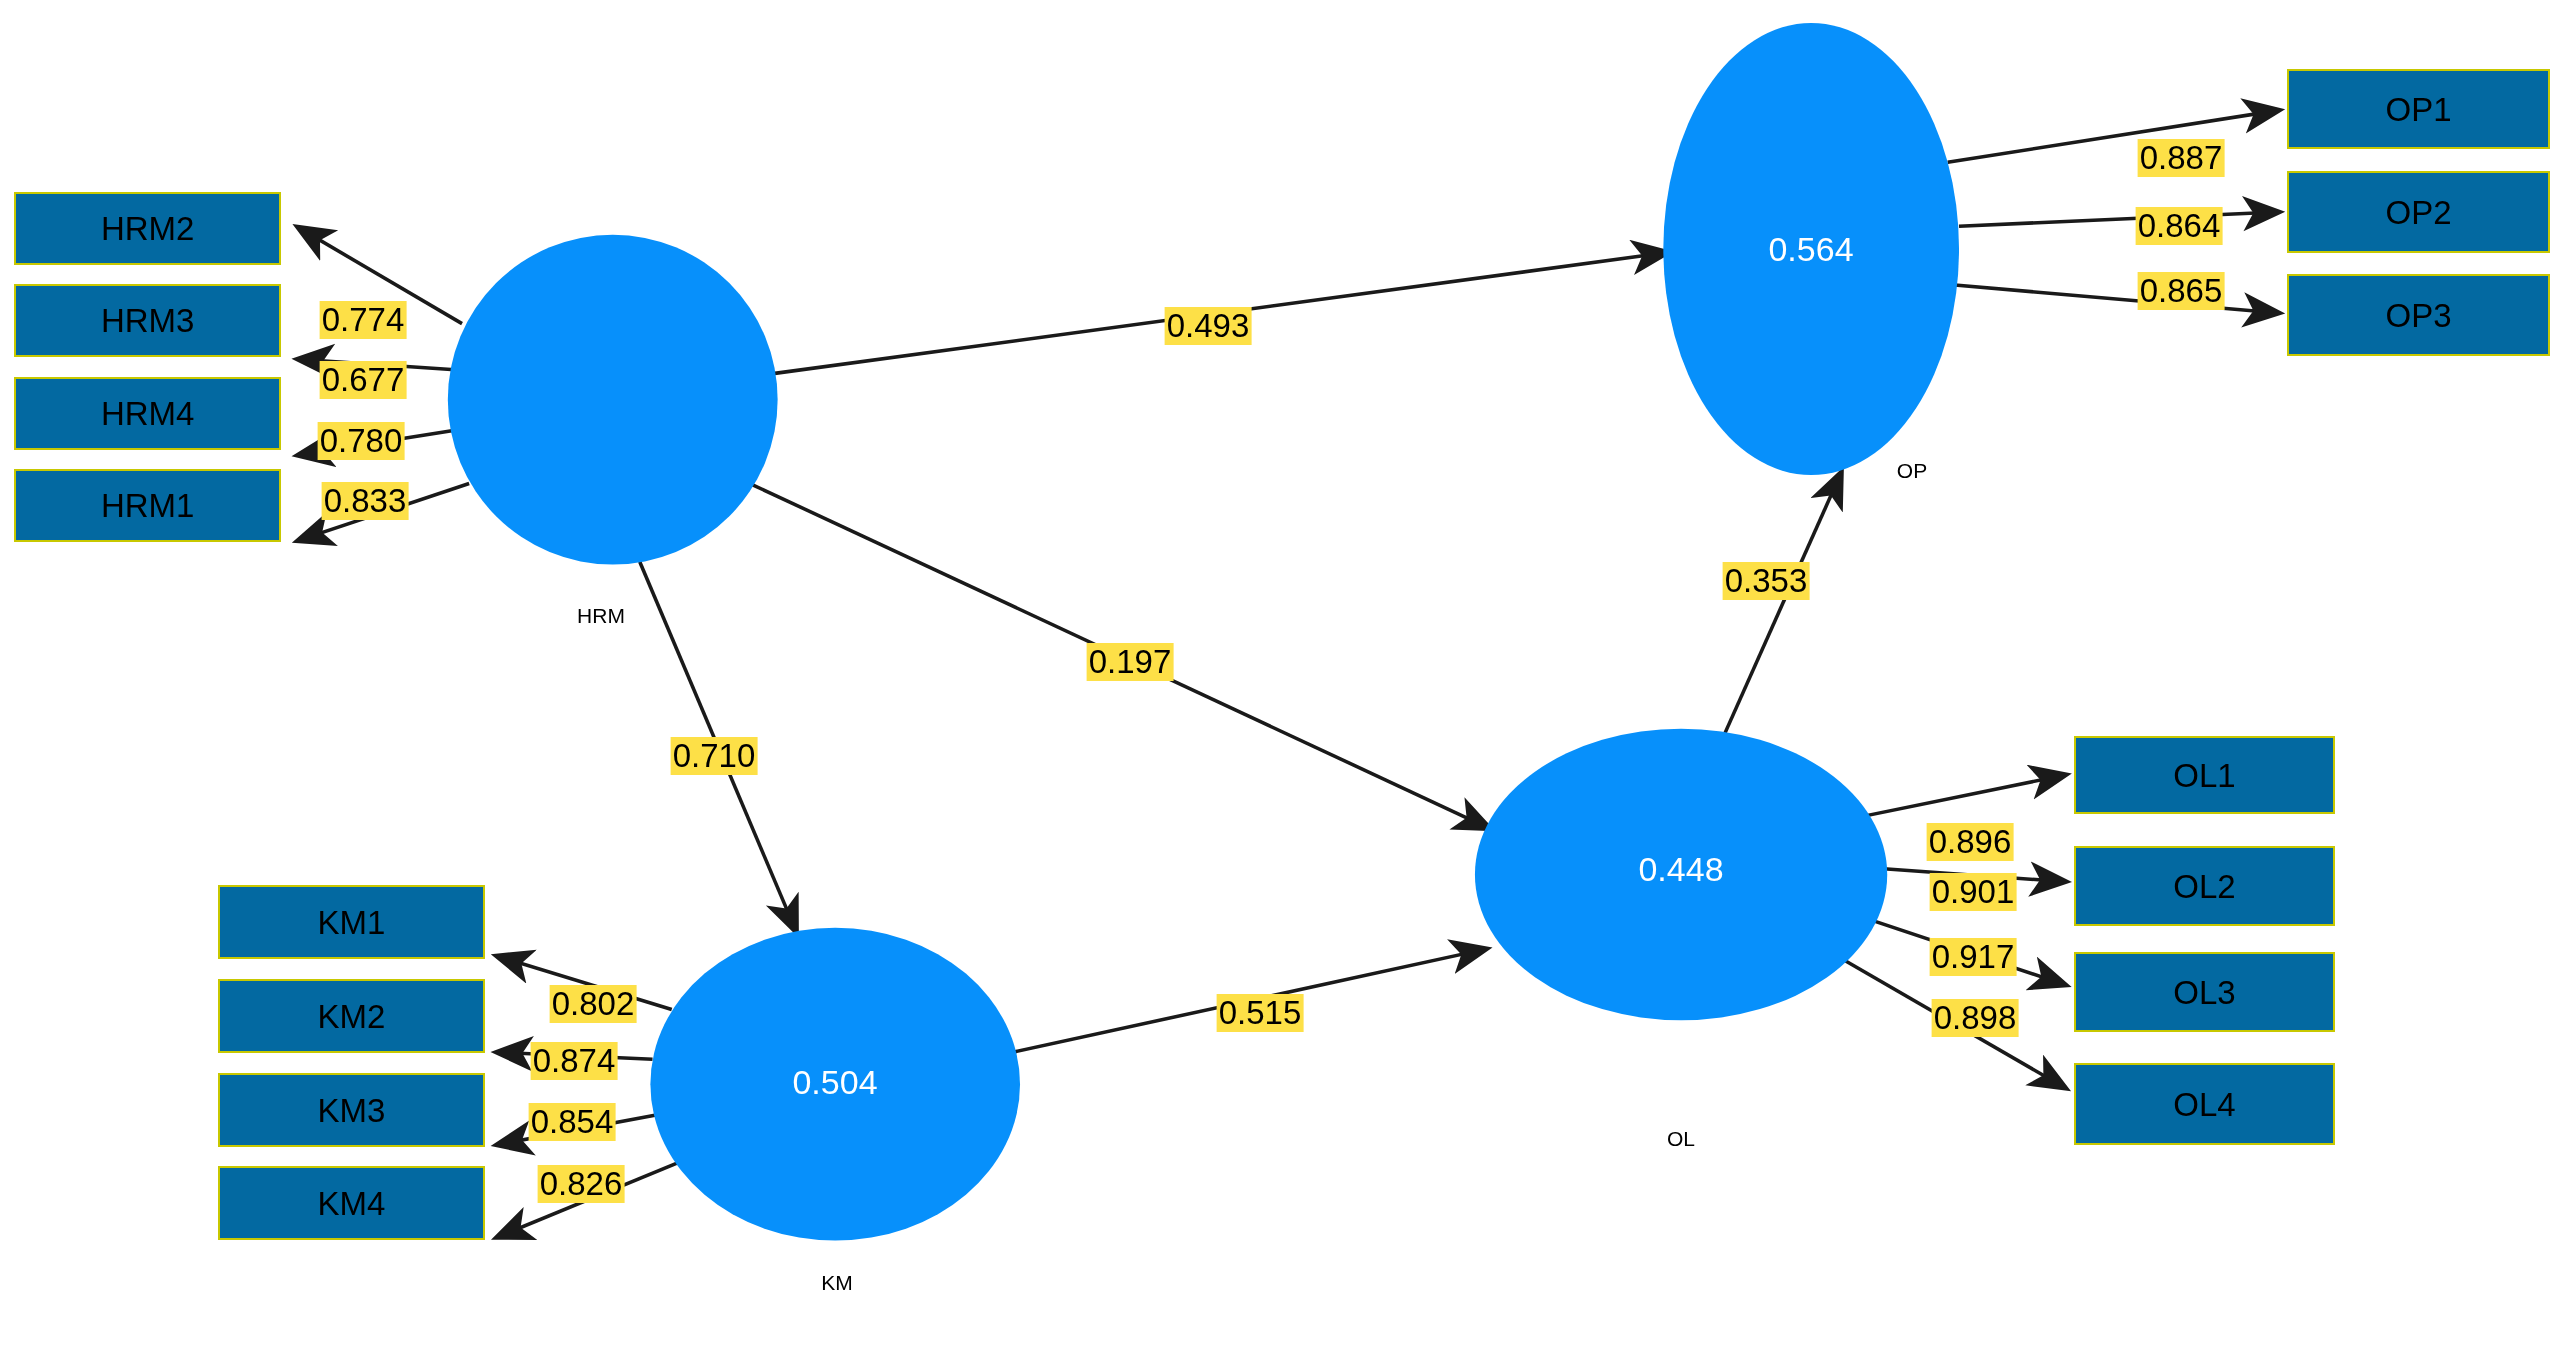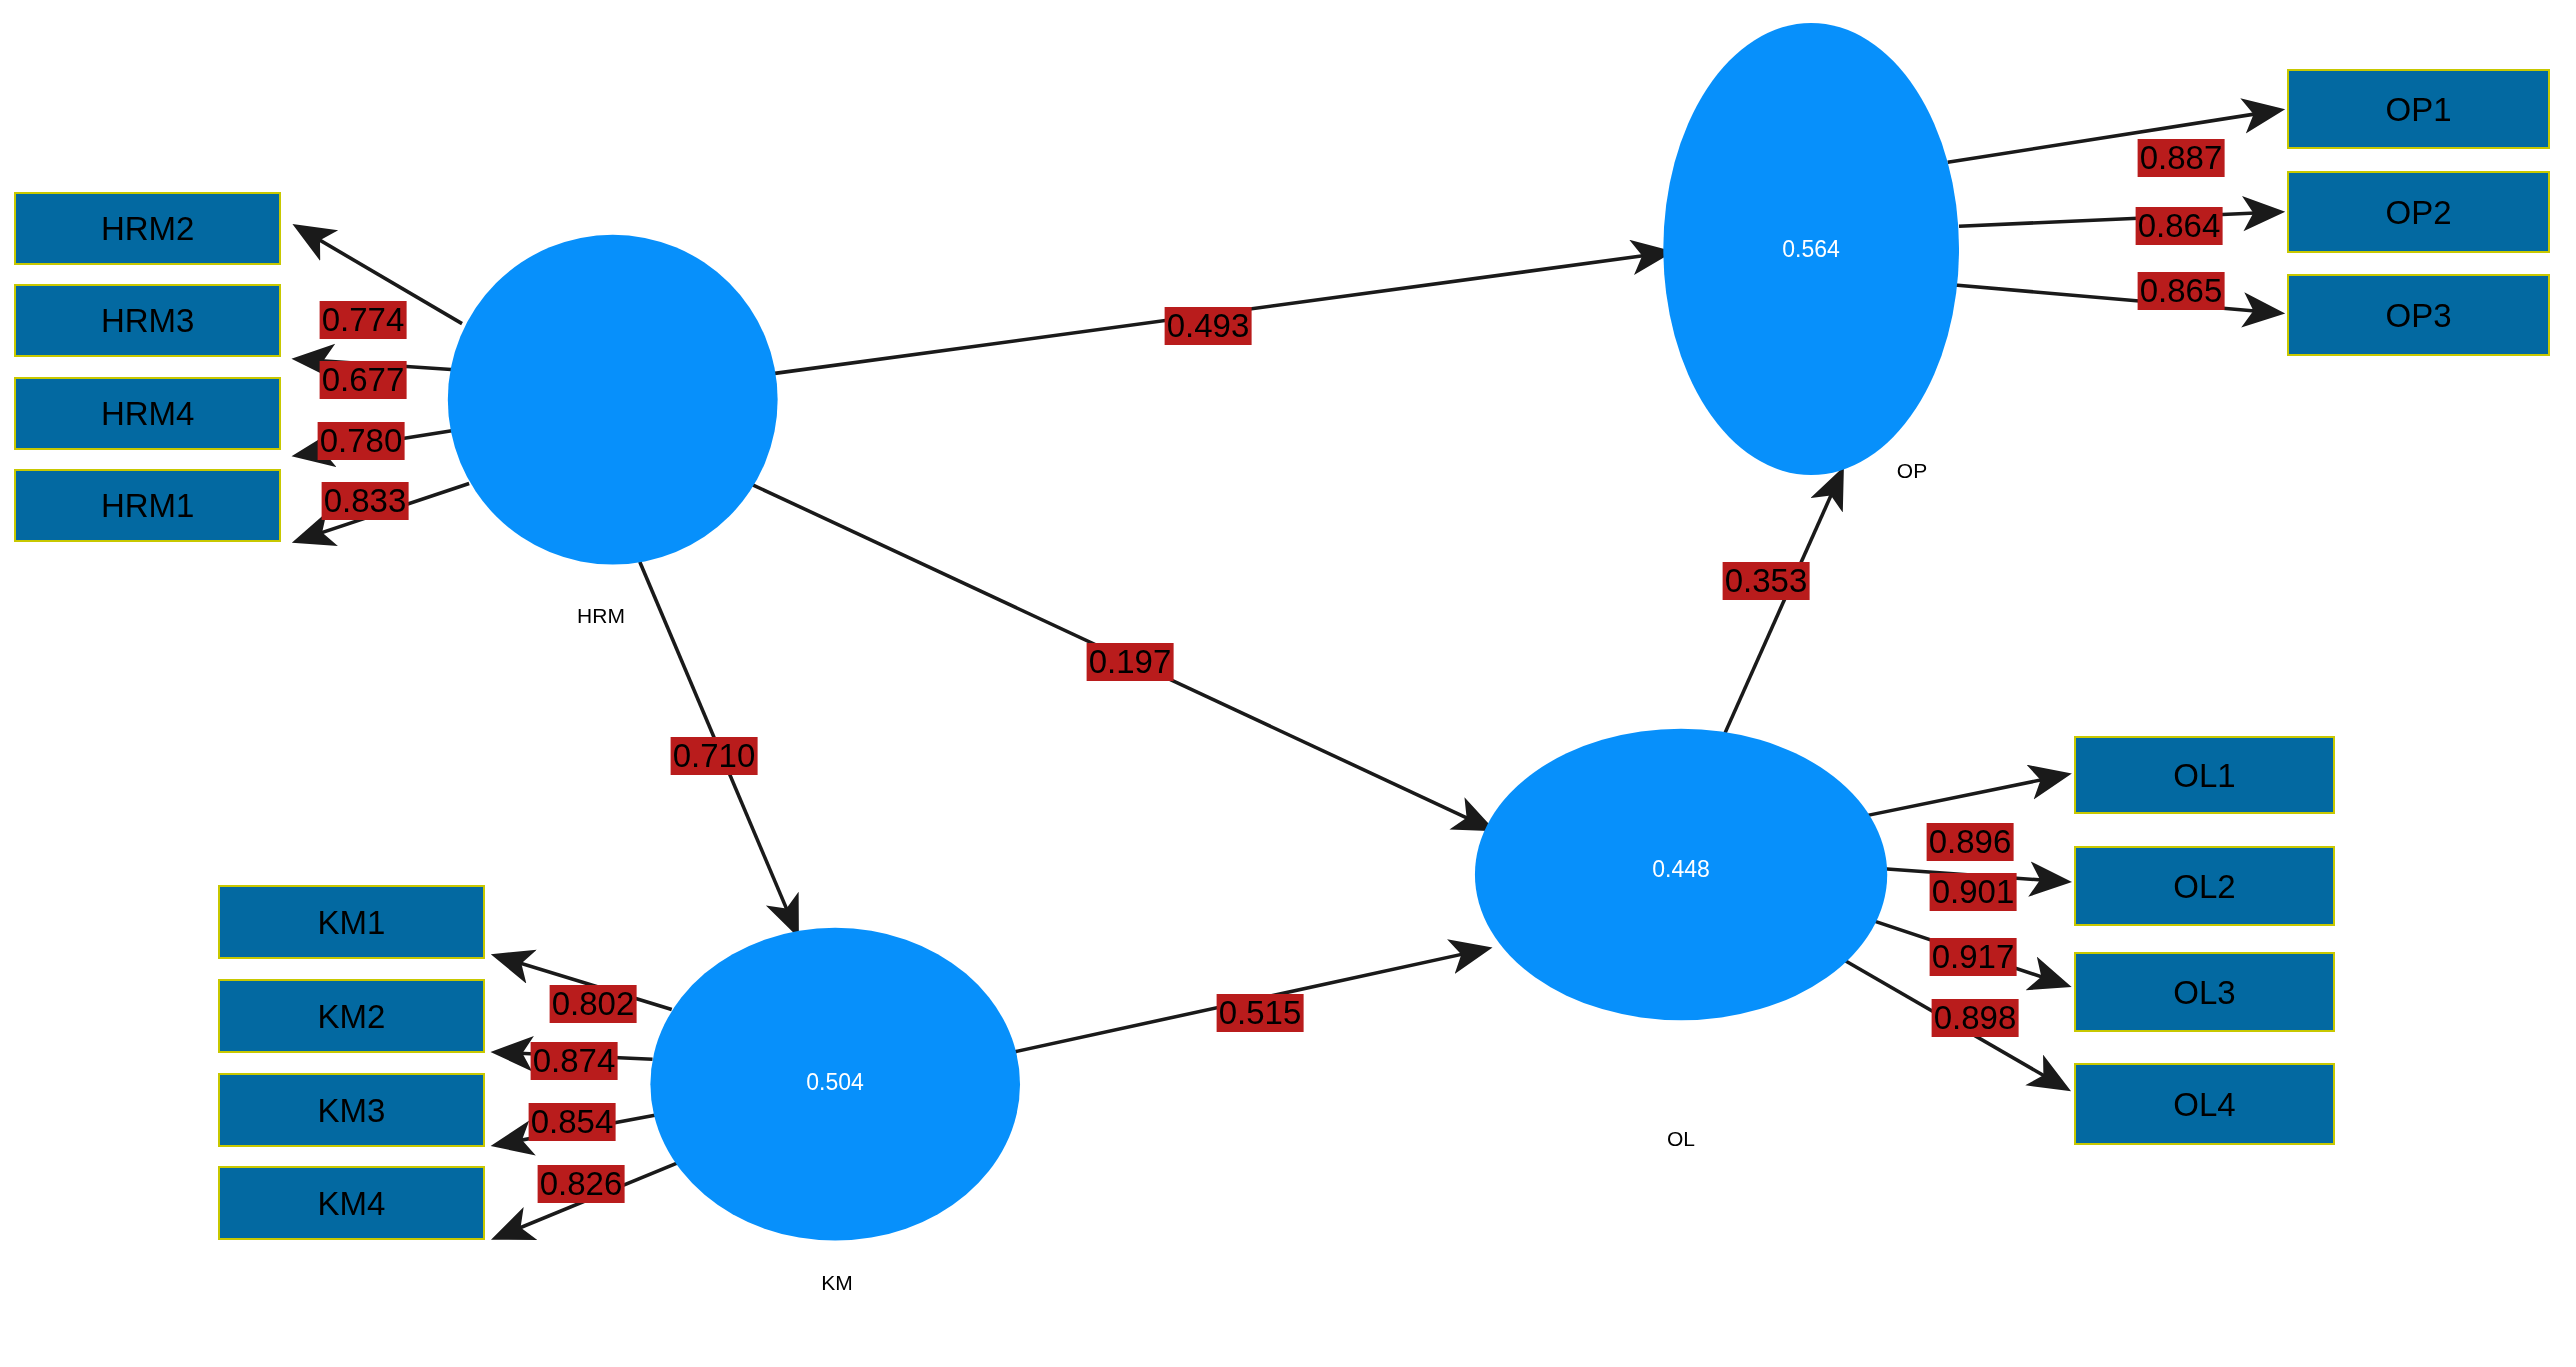--- a/index.html
+++ b/index.html
@@ -44,32 +44,32 @@
     position: absolute;
     font-family: "Liberation Sans", sans-serif;
     font-size: 21px;
     color: #000000;
     white-space: nowrap;
     transform: translate(-50%, 0);
   }
   .r2-label {
     position: absolute;
     font-family: "Liberation Sans", sans-serif;
-    font-size: 23px;
+    font-size: 34px;
     color: #ffffff;
     white-space: nowrap;
     transform: translate(-50%, -50%);
   }
   .coef-label {
     position: absolute;
     font-family: "Liberation Sans", sans-serif;
     font-size: 33px;
     color: #000000;
     white-space: nowrap;
-    background: #b91c1c;
+    background: #fde047;
     padding: 0 2.1px;
     transform: translate(-50%, -50%);
     text-align: center;
   }
 </style>
 </head>
 <body>
 
 <div id="sem-diagram">
 

